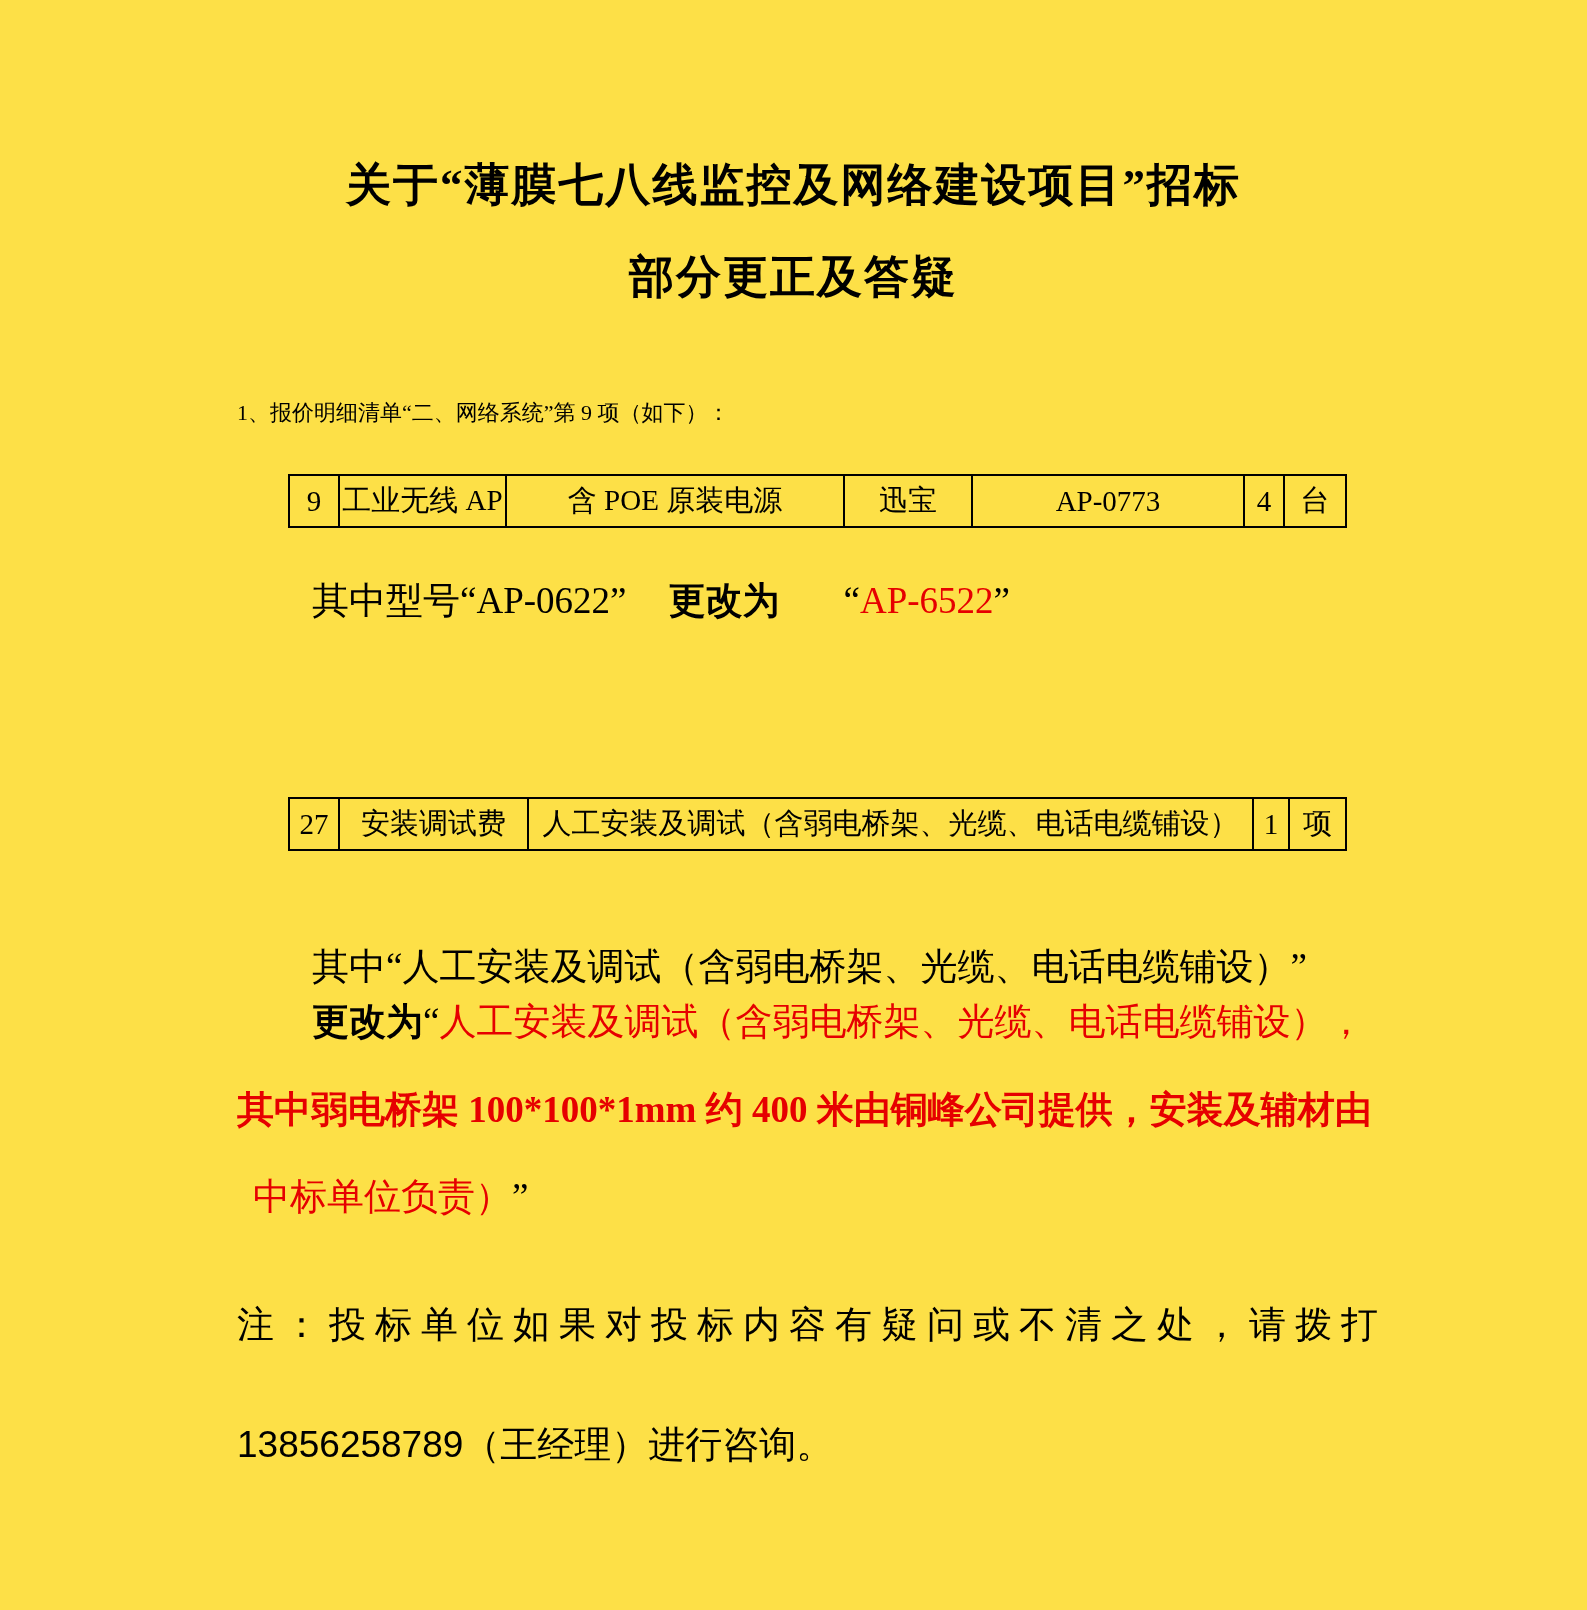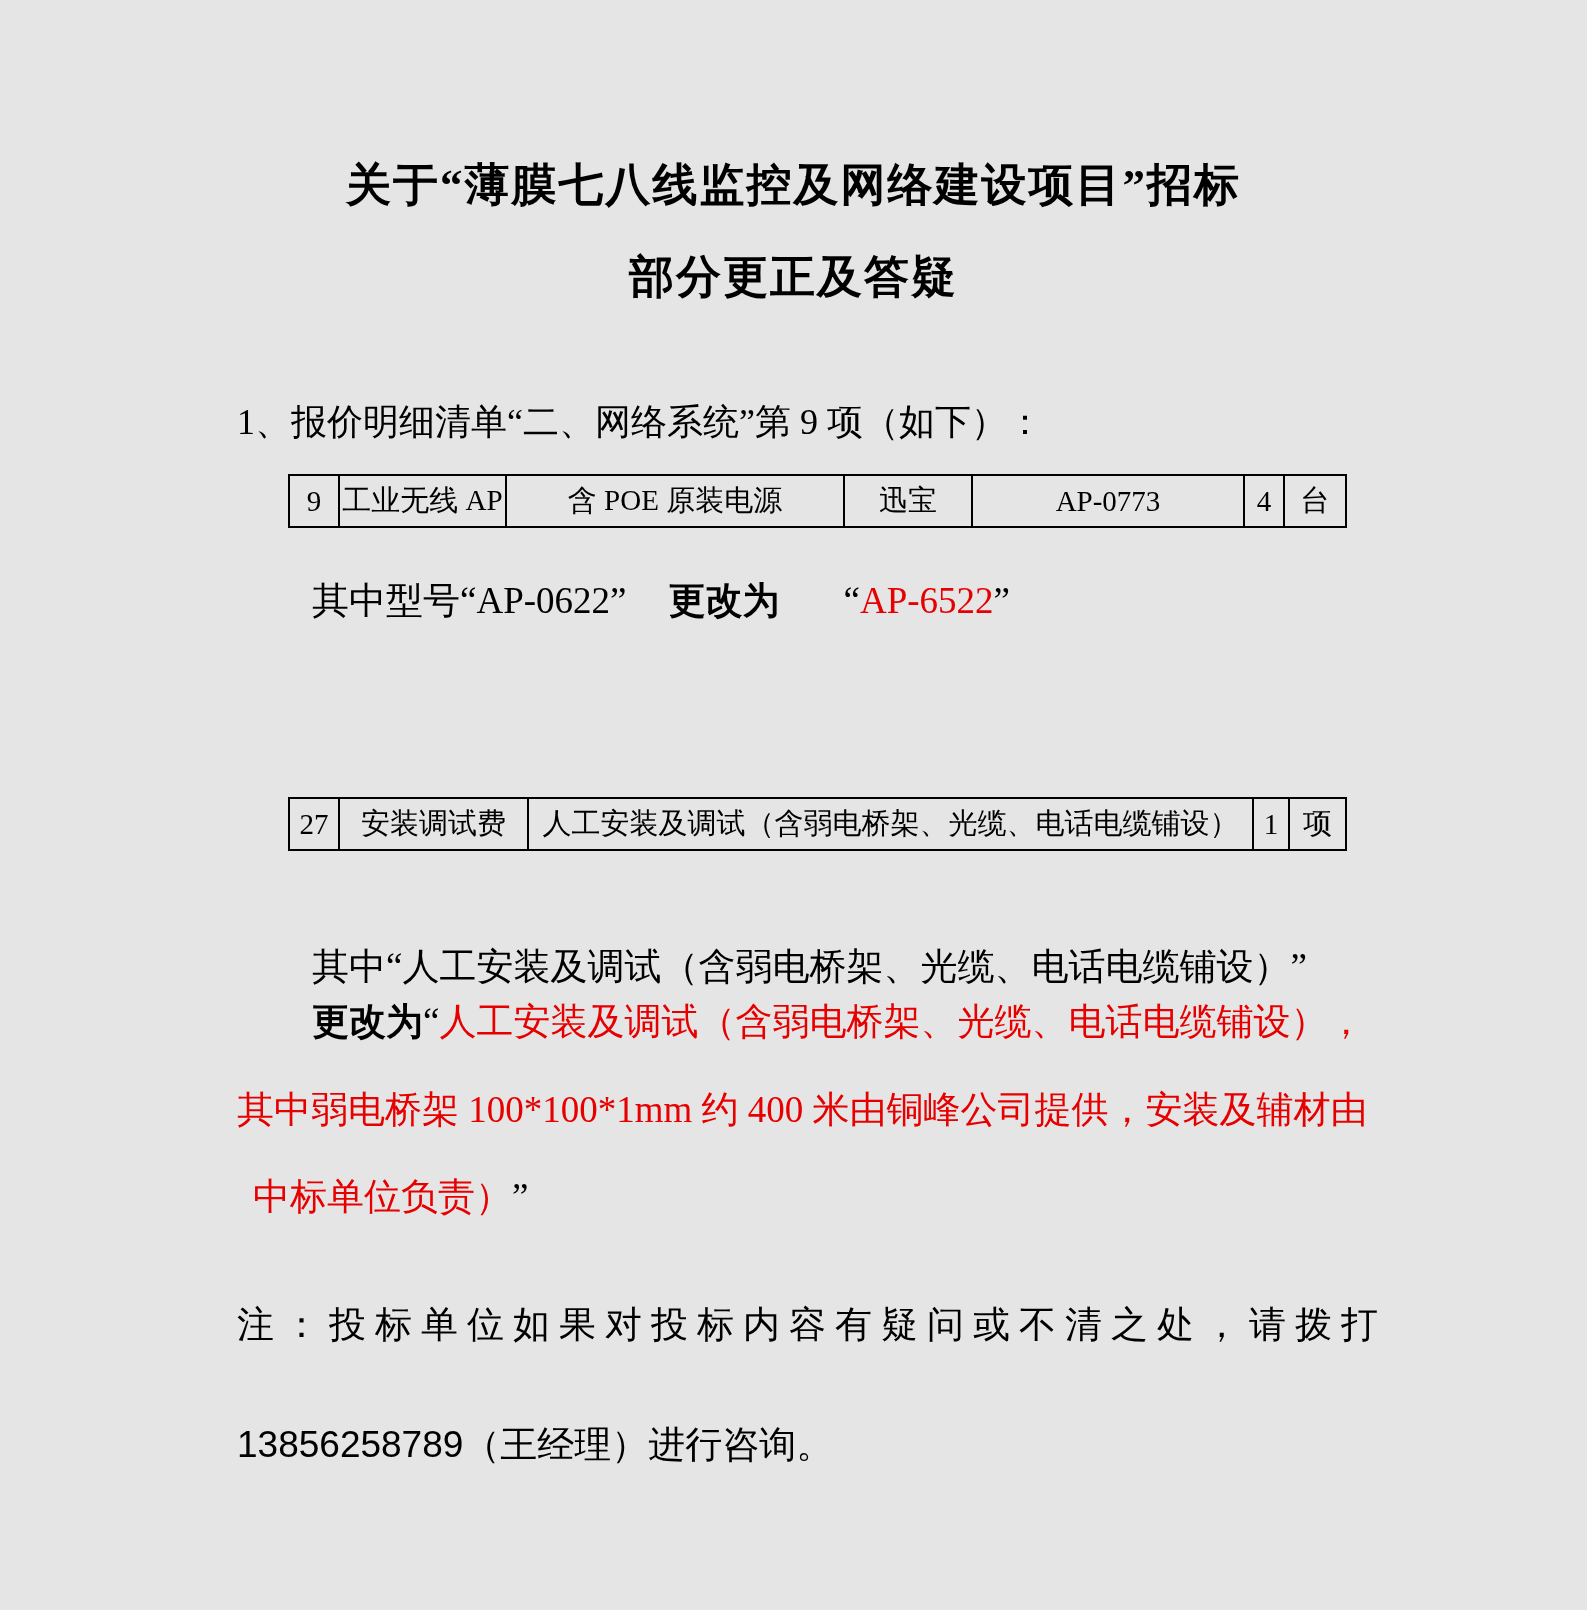--- a/index.html
+++ b/index.html
@@ -1,42 +1,42 @@
 <!DOCTYPE html>
 <html><head>
 <meta charset="utf-8">
 <style>
   * { margin: 0; padding: 0; box-sizing: border-box; }
   html, body { background: #ffffff; }
   .doc {
     position: relative;
     width: 1587px;
     height: 1610px;
-    background: #e5e5e5;
+    background: #fde047;
     color: #000000;
     font-family: "Liberation Serif", "DejaVu Serif", serif;
     overflow: hidden;
   }
   .title-line {
     position: absolute;
     left: 0;
     width: 100%;
     text-align: center;
     font-size: 45px;
     font-weight: 700;
     letter-spacing: 2px;
     white-space: nowrap;
   }
   .title-line.l1 { top: 155px; }
   .title-line.l2 { top: 247px; }
 
   .sec-heading {
     position: absolute;
     left: 237px;
-    font-size: 36px;
+    font-size: 22px;
     white-space: nowrap;
   }
   .sec-heading.h1 { top: 398px; }
   .sec-heading.h2 { top: 717px; }
 
   table.item-table {
     position: absolute;
     left: 288px;
     border-collapse: collapse;
     table-layout: fixed;
@@ -55,21 +55,21 @@
   }
 
   .body-line {
     position: absolute;
     font-size: 37px;
     white-space: nowrap;
   }
   .change-line-1 { left: 312px; top: 576px; }
   .para-line-1   { left: 312px; top: 910px; margin-top: 32px; }
   .para-line-2   { left: 312px; top: 997px; }
-  .para-line-3   { left: 237px; top: 1085px; }
+  .para-line-3   { left: 237px; top: 1085px; font-weight: bold; }
   .para-line-4   { left: 237px; top: 1172px; margin-left: 16px; }
   .note-line-1   { left: 237px; top: 1300px; letter-spacing: 9px; }
   .note-line-2   { left: 237px; top: 1420px; }
 
   .verb-bold { font-weight: 700; }
   .gap-before { margin-left: 42px; }
   .gap-after  { margin-right: 64px; }
   .red-text { color: #e60000; }
   .phone-number {
     font-family: "Liberation Sans", "DejaVu Sans", sans-serif;

